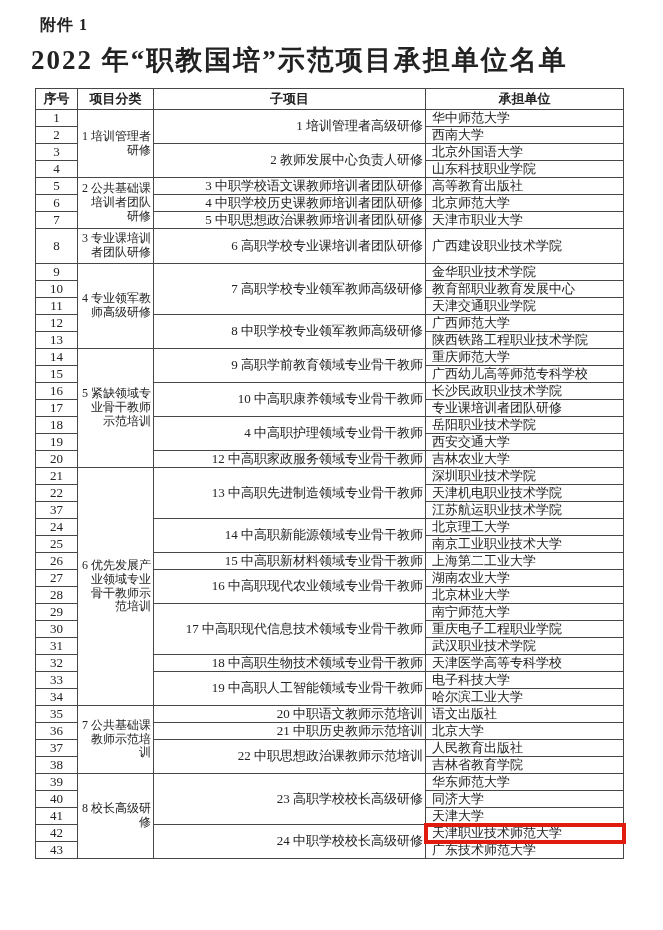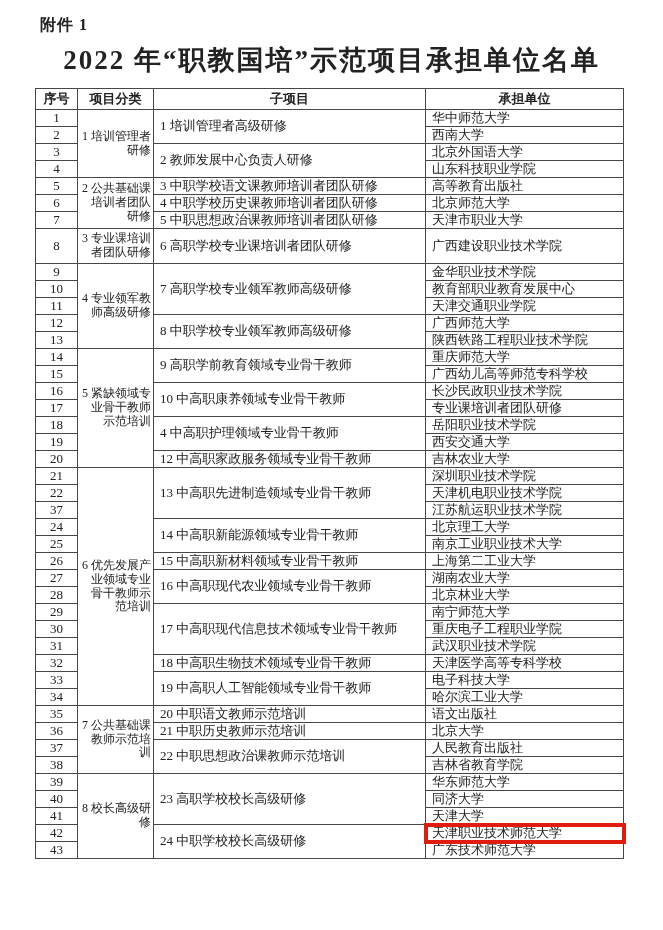--- a/index.html
+++ b/index.html
@@ -14,26 +14,27 @@
   }
   .page { padding-top: 14px; }
   .attachment {
     margin-left: 40px;
     font-size: 16px;
     font-weight: 600;
     letter-spacing: 1px;
     line-height: 22px;
   }
   .title {
-    text-align: center;
+    text-align: left;
     font-size: 27px;
     font-weight: bold;
     letter-spacing: 2px;
     margin-top: 5px;
     line-height: 38px;
+    margin-left: 31px;
   }
   table.doc-table {
     margin-left: 35px;
     margin-top: 9px;
     width: 588px;
     border-collapse: collapse;
     table-layout: fixed;
   }
   .doc-table col.c-no   { width: 42px; }
   .doc-table col.c-cat  { width: 76px; }
@@ -56,21 +57,21 @@
     font-size: 13px;
     line-height: 1.15;
     padding: 0 2px;
   }
   td.serial { text-align: center; }
   td.category {
     text-align: right;
     padding: 1px 2px 1px 4px;
     font-size: 12px;
   }
-  td.subproject { text-align: left; padding-left: 6px; }
+  td.subproject { text-align: right; padding-left: 6px; }
   td.unit { text-align: left; padding-left: 6px; }
   tr.tall td { height: 35px; }
   td.highlight-cell {
     outline: 4px solid var(--hl, #e01c0f);
     outline-offset: -2px;
   }
 </style>
 </head>
 <body>
 

